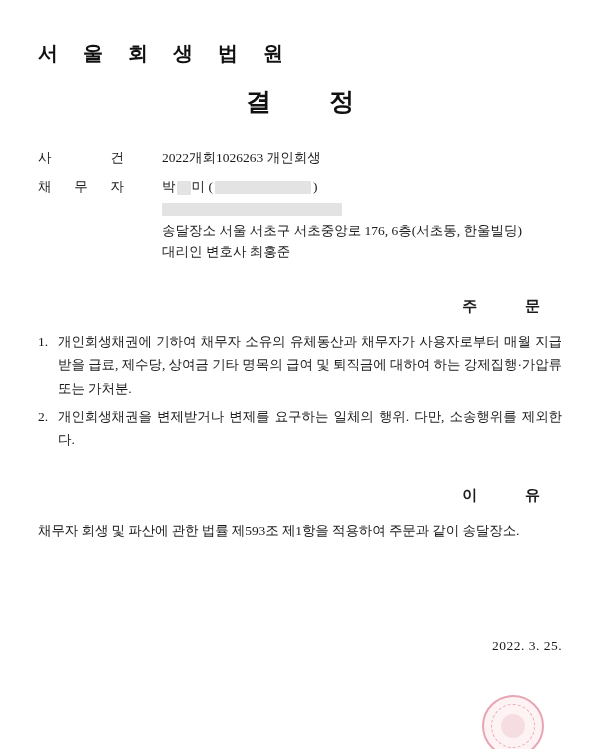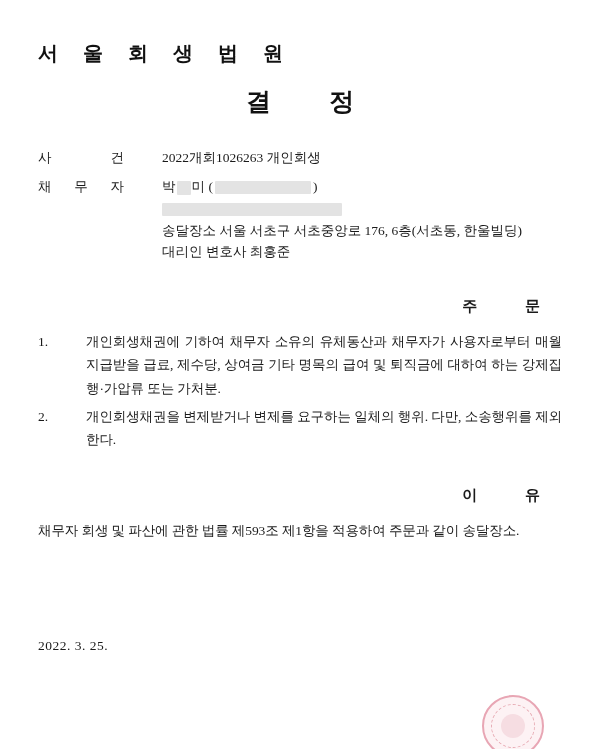--- a/index.html
+++ b/index.html
@@ -104,27 +104,26 @@
     margin-bottom: 4px;
   }
   .ordered .num {
     flex: 0 0 20px;
     text-align: left;
   }
   .ordered .txt {
     flex: 1;
     text-align: justify;
     letter-spacing: -0.1px;
-    margin-left: 28px;
   }
   .reason-para {
     margin-top: 6px;
   }
   .date-line {
-    text-align: left;
+    text-align: right;
     font-size: 13.5px;
     margin-top: 96px;
     letter-spacing: 0.5px;
   }
   .seal {
     position: absolute;
     right: 56px;
     bottom: 32px;
     width: 62px;
     height: 62px;

